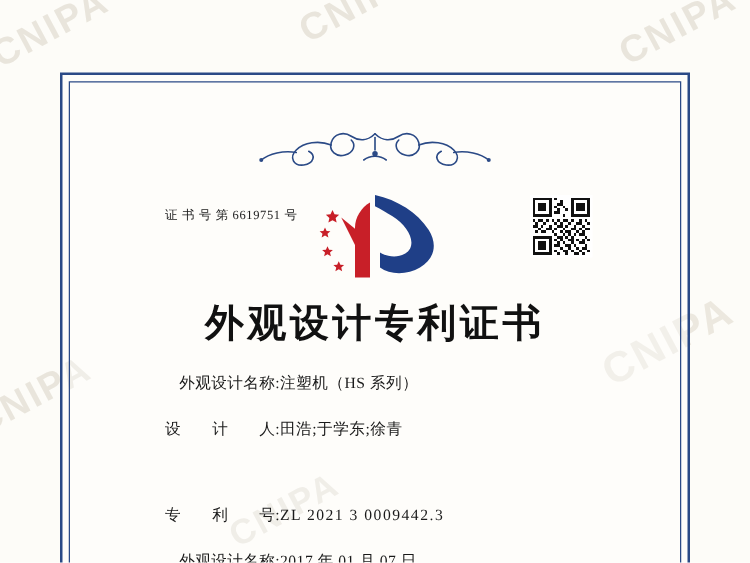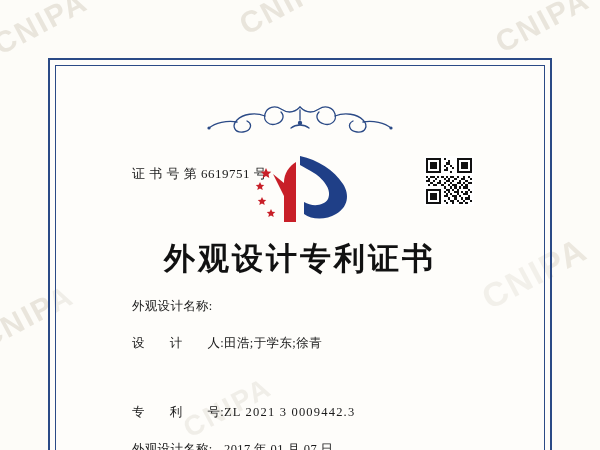--- a/index.html
+++ b/index.html
@@ -76,21 +76,21 @@
     left: 58px;
     top: 66px;
     right: 58px;
     bottom: 0;
   }
 
   .cert-no {
     position: absolute;
     left: 24px;
     top: 39px;
-    font-size: 13px;
+    font-size: 10px;
     color: #1a1a1a;
     letter-spacing: 0.5px;
     white-space: nowrap;
   }
 
   .qr {
     position: absolute;
     right: 18px;
     top: 30px;
     width: 46px;
@@ -127,20 +127,21 @@
     right: 16px;
     top: 172px;
   }
   .field-row {
     display: flex;
     align-items: baseline;
     margin-bottom: 20px;
     font-size: 12.5px;
     color: #1a1a1a;
     white-space: nowrap;
+    text-align: right;
   }
   .field-label {
     width: 92px;
     flex: 0 0 92px;
     letter-spacing: 0.3px;
   }
   .field-label.spread {
     display: flex;
     justify-content: space-between;
   }
@@ -300,20 +301,21 @@
           <path d="M31 57 l1.3 2.7 3 .3 -2.3 2 .7 3 -2.7-1.6 -2.7 1.6 .7-3 -2.3-2 3-.3 Z"></path>
         </g>
       </svg>
 
       <div class="title">外观设计专利证书</div>
 
       <div class="fields">
 
         <div class="field-row">
           <span class="field-label">外观设计名称:</span>
+          <span class="field-value">注塑机（HS 系列）</span>
         </div>
 
         <div class="field-row">
           <span class="field-label spread">
             <span>设</span>
             <span>计</span>
             <span>人:</span>
           </span>
           <span class="field-value">田浩;于学东;徐青</span>
         </div>

